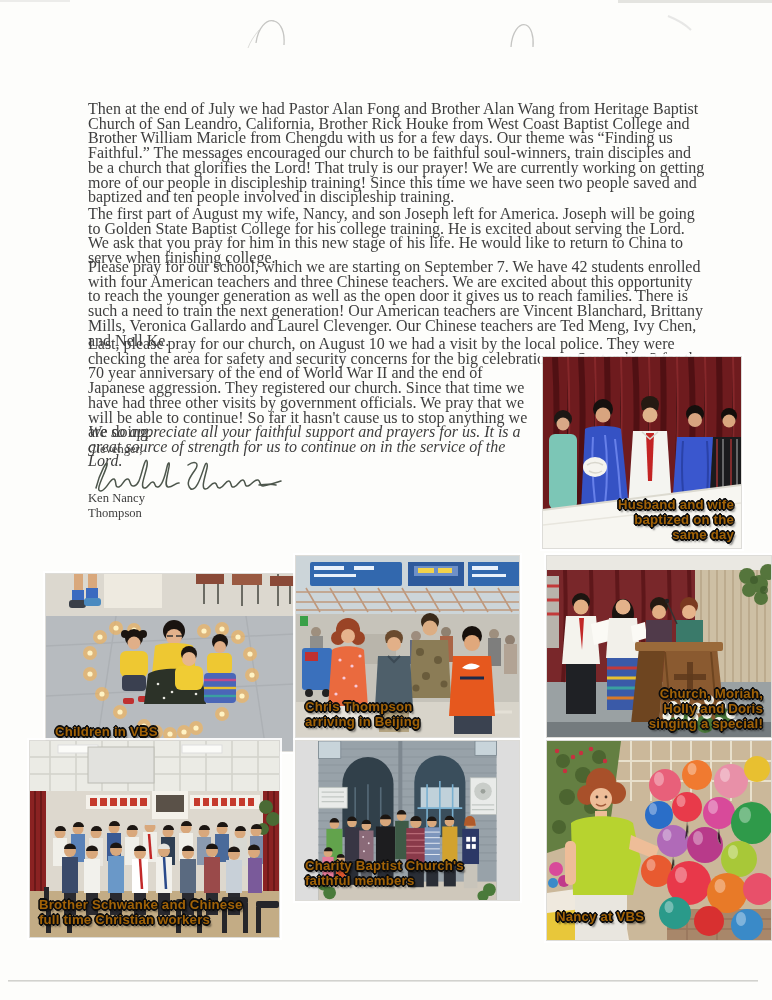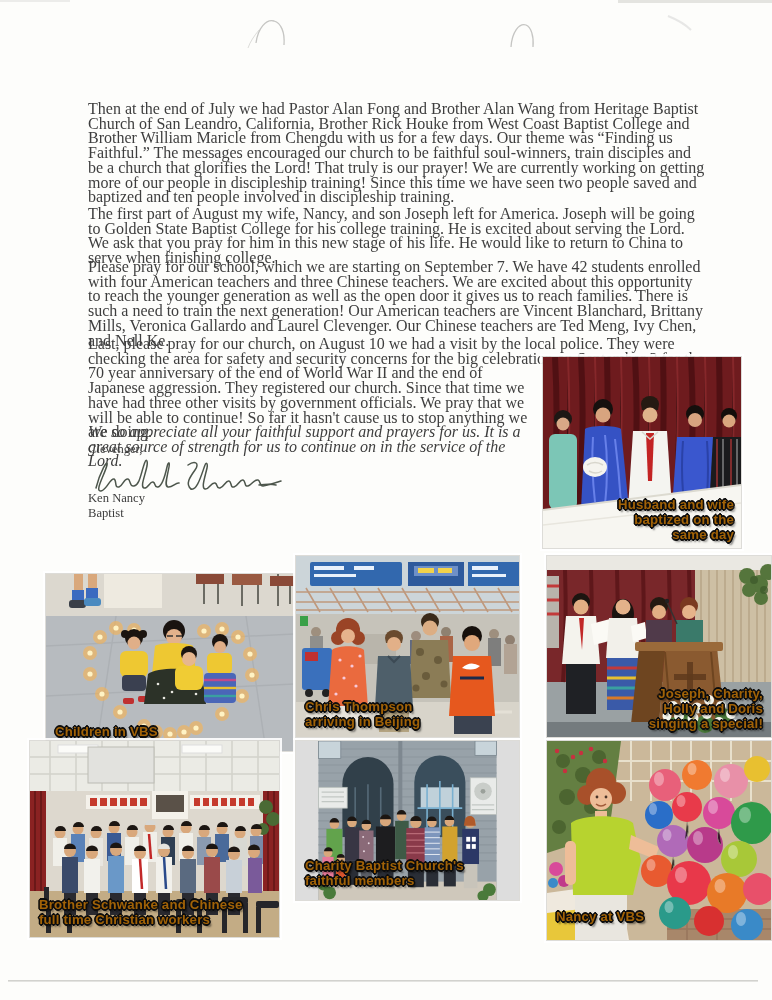--- a/index.html
+++ b/index.html
@@ -66,21 +66,21 @@
   <svg class="signature" viewBox="0 0 195 44">
     <g stroke="#4d564c" stroke-width="1.5" fill="none" stroke-linecap="round">
       <path d="M8,36 C12,20 20,6 19,13 C17,22 6,40 13,39 C19,38 22,26 26,27 C29,28 26,36 31,35 C35,34 36,26 40,27 C43,28 41,35 46,34 C52,33 53,20 57,10 C58,7 60,8 59,14 C57,24 52,35 56,36 C60,37 62,29 65,30 C68,31 66,36 70,35 C74,34 77,24 79,15 C80,10 82,9 81,15 C79,26 76,34 80,35 C84,36 88,30 91,31"></path>
       <path d="M100,13 C107,8 112,11 107,18 C102,25 97,32 103,37"></path>
       <path d="M103,37 C109,39 113,24 117,13 C118,10 120,11 119,16 C117,25 113,36 117,37 C121,38 123,30 127,31 C130,32 128,37 132,36 C136,35 138,28 141,29 C144,30 142,36 146,35 C150,34 152,27 155,28 C158,29 156,35 160,34 C164,33 166,27 170,28 C173,29 171,34 175,34 C181,33 187,31 193,29"></path>
       <path d="M171,33 C178,32 184,32 188,33"></path>
     </g>
   </svg>
 
   <div class="sig-line" style="top:491px">Ken Nancy</div>
-  <div class="sig-line" style="top:506px">Baptist</div>
+  <div class="sig-line" style="top:506px">Thompson</div>
 
   <figure class="photo" style="left:543px; top:357px; width:198px; height:191px; margin:0">
     <svg viewBox="0 0 198 191">
       <rect width="198" height="191" fill="#6e1b1e"></rect>
       <g stroke="#4b0f12" stroke-width="6" opacity=".85">
         <path d="M12,0 Q16,75 10,150"></path>
           <path d="M38,0 Q42,70 36,150"></path>
           <path d="M64,0 Q66,75 62,150"></path>
         <path d="M92,0 Q96,70 90,150"></path>
           <path d="M120,0 Q122,75 118,150"></path>
@@ -426,21 +426,21 @@
           <circle cx="188" cy="168" r="4.5"></circle>
       </g>
       <g fill="#e8d878">
           <circle cx="138" cy="144" r="1.4"></circle>
           <circle cx="150" cy="152" r="1.4"></circle>
           <circle cx="162" cy="144" r="1.4"></circle>
           <circle cx="174" cy="150" r="1.4"></circle>
           <circle cx="146" cy="162" r="1.4"></circle>
         </g>
     </svg>
-    <figcaption class="caption right" style="right:8px; bottom:6px">Joseph, Charity,
+    <figcaption class="caption right" style="right:8px; bottom:6px">Church, Moriah,
 Holly and Doris
 singing a special!</figcaption>
   </figure>
 
   <figure class="photo" style="left:30px; top:741px; width:249px; height:196px; margin:0">
     <svg viewBox="0 0 249 196">
       <rect width="249" height="196" fill="#ddd8ce"></rect>
       <rect x="0" y="0" width="249" height="50" fill="#ebebe5"></rect>
       <g stroke="#d2d2ca" stroke-width="1.5">
         <path d="M20,0 V50 M46,0 V50 M72,0 V50 M98,0 V50 M124,0 V50 M150,0 V50 M176,0 V50 M202,0 V50 M228,0 V50"></path>

